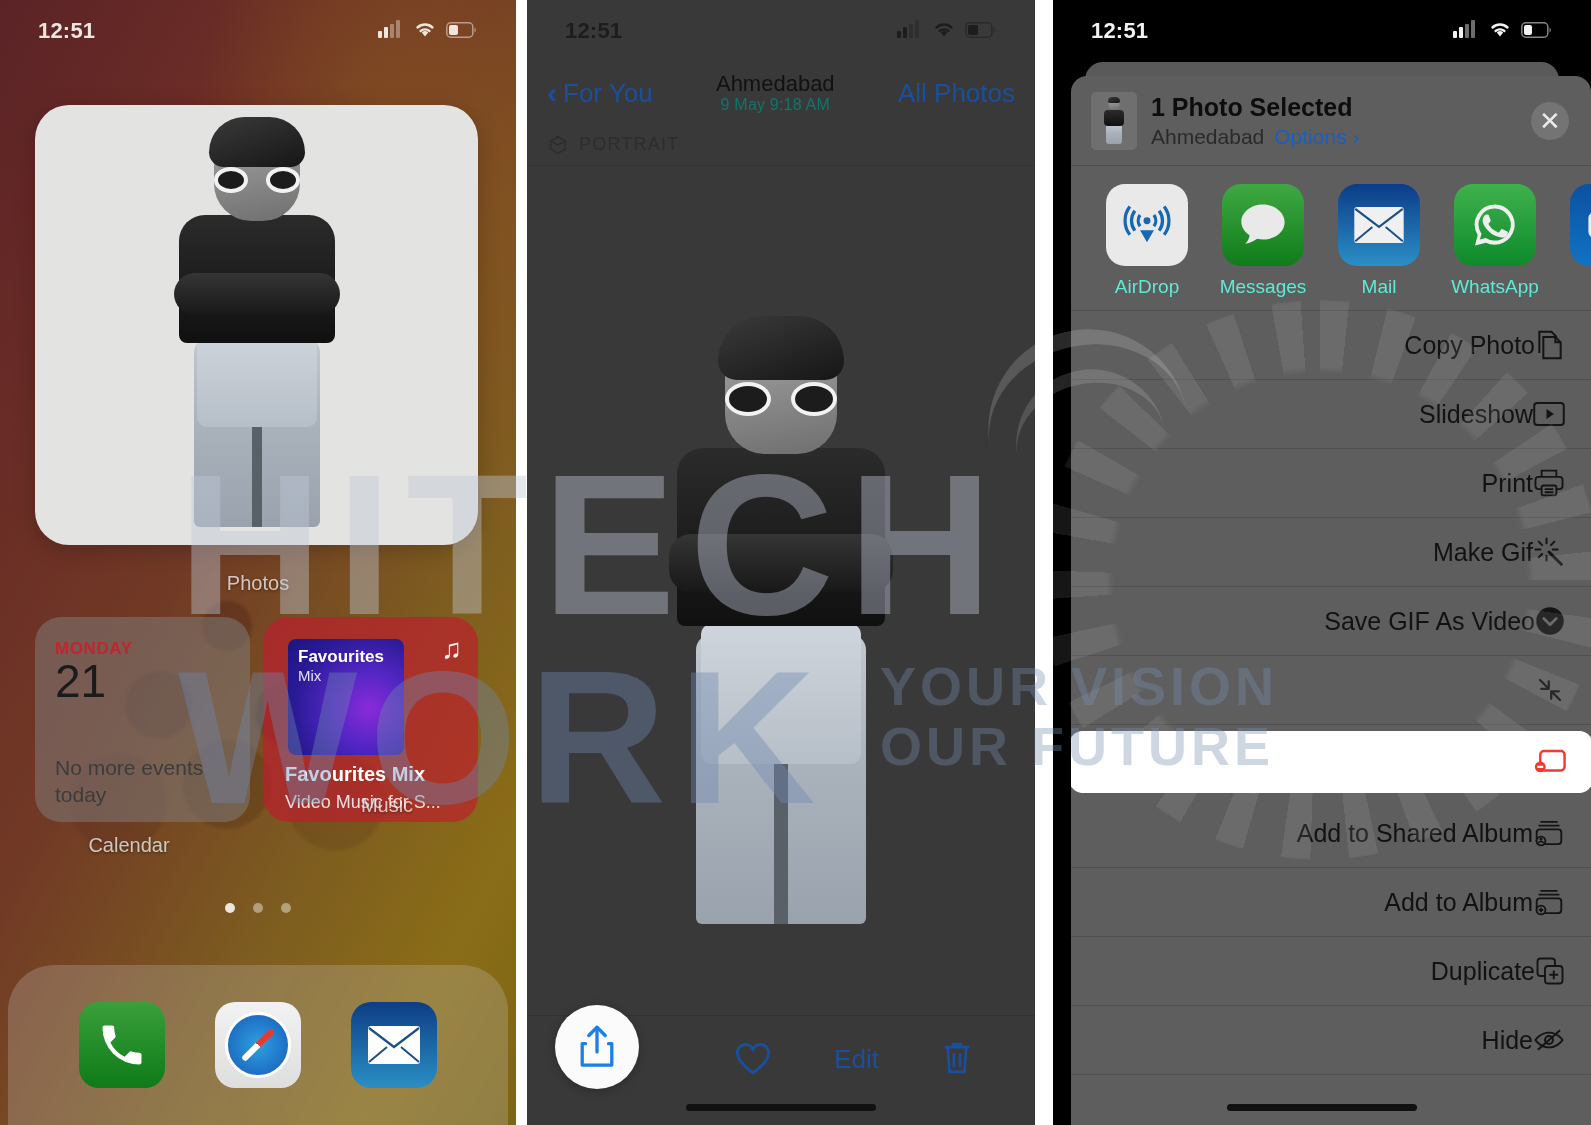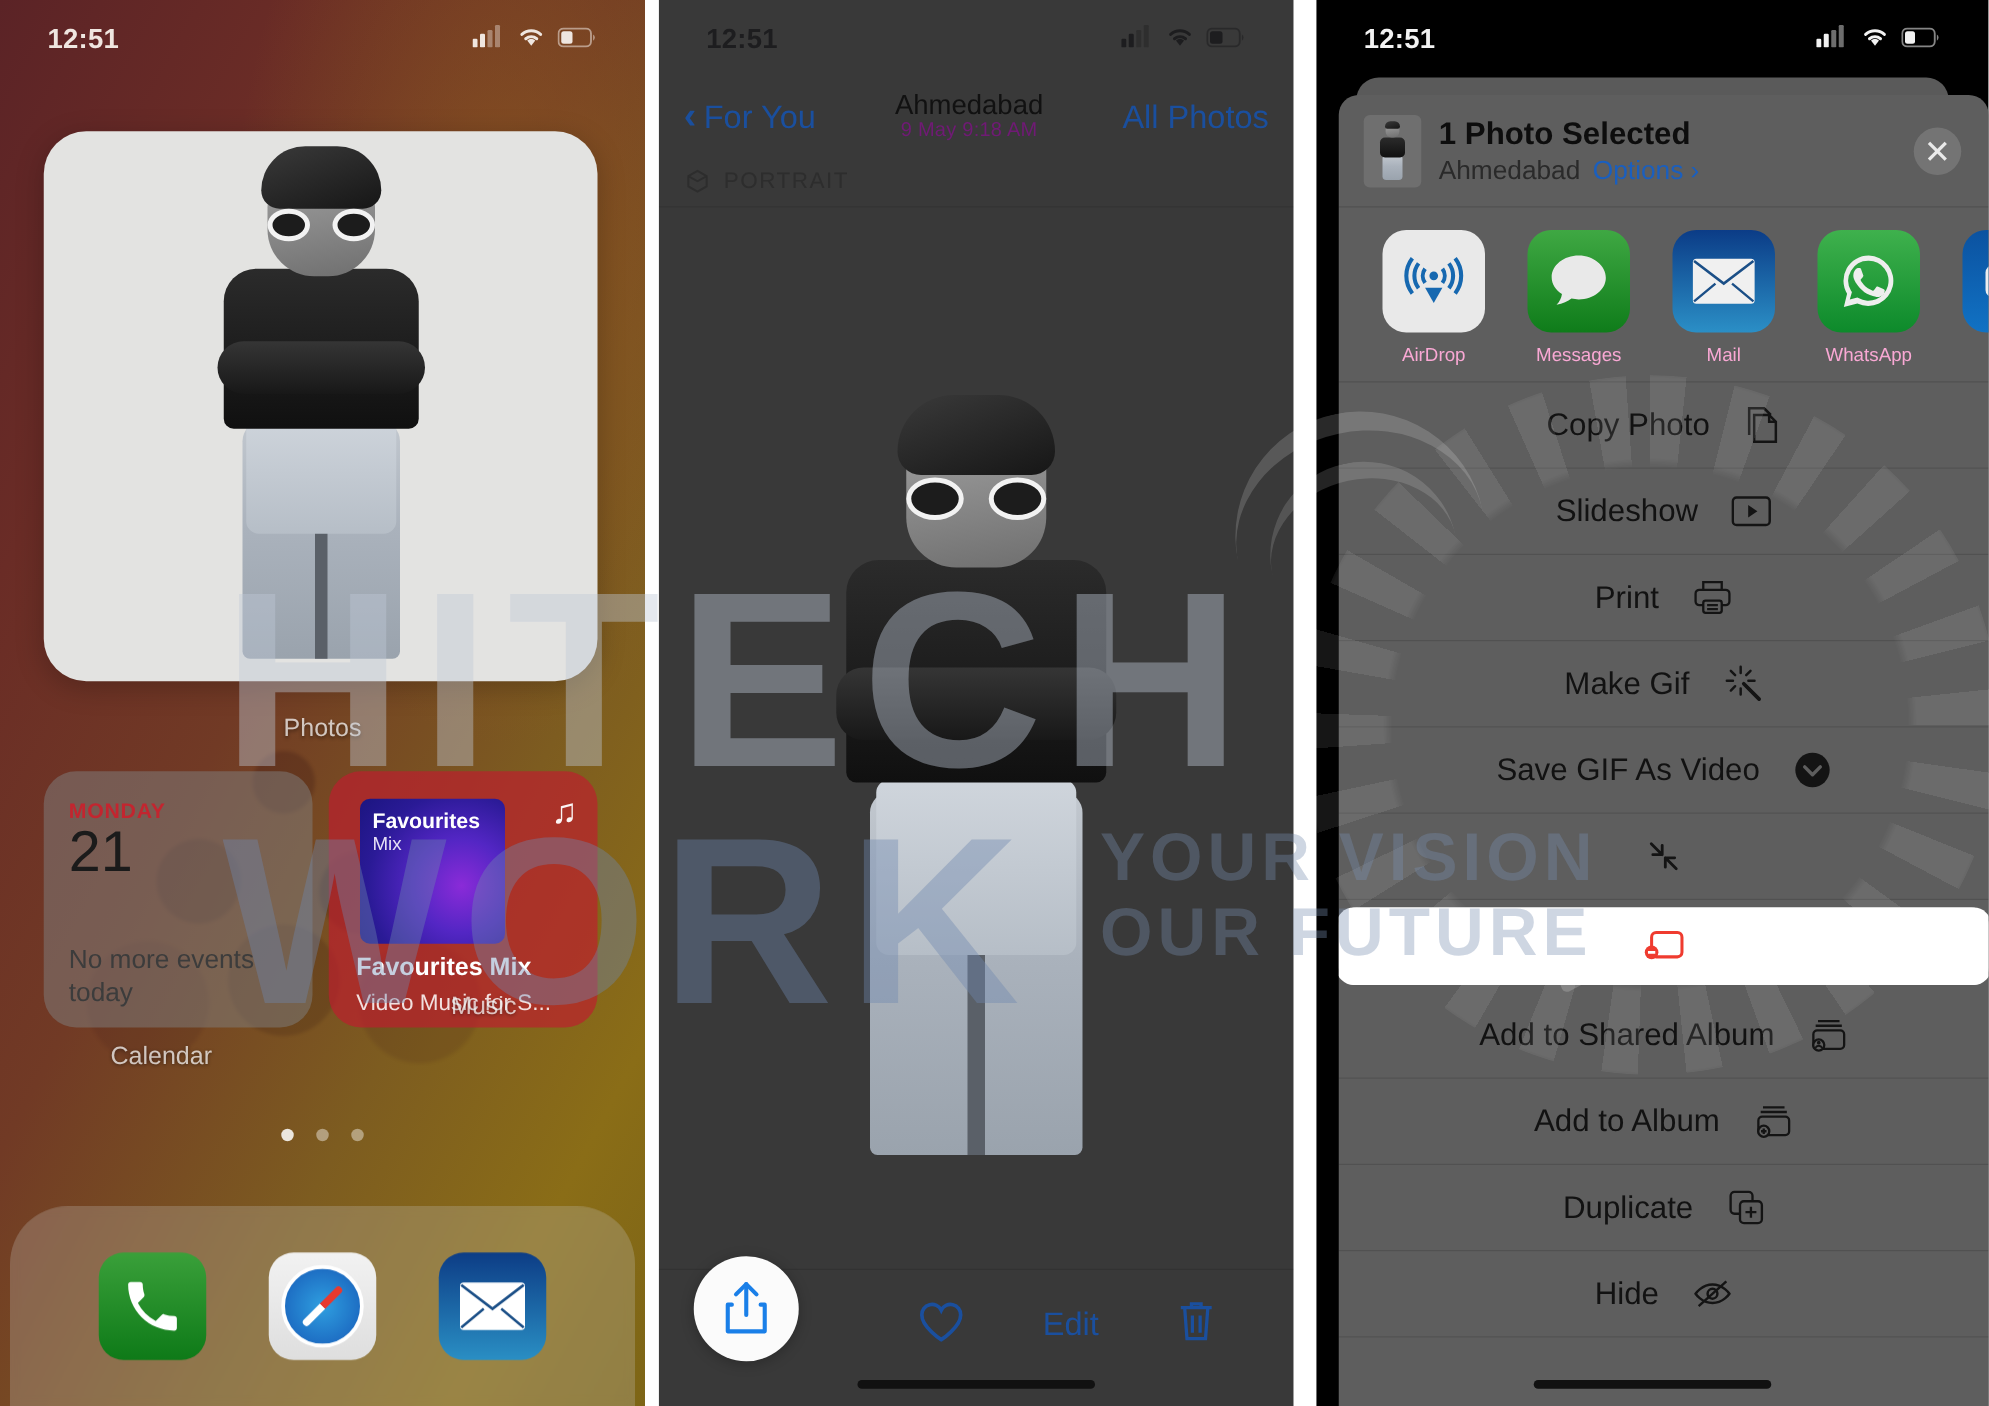--- a/index.html
+++ b/index.html
@@ -202,21 +202,21 @@
   .p2-dim { position:absolute; inset:0; background: rgba(0,0,0,.42); }
   .p2-nav {
     position:absolute; left:0; right:0; top: 62px; height: 62px;
     display:flex; align-items:center; justify-content:space-between;
     padding: 0 20px;
   }
   .navlink { color:#1a4f9e; font-size: 26px; display:flex; align-items:center; gap:6px; }
   .navchev { font-size: 30px; font-weight: bold; line-height:1; }
   .navtitle { text-align:center; line-height:1.15; }
   .navtitle .t { color:#111; font-size:22px; }
-  .navtitle .s { color:#701a75; font-size:16px; letter-spacing:.2px; }
+  .navtitle .s { color:#0f766e; font-size:16px; letter-spacing:.2px; }
   .p2-sub {
     position:absolute; left: 0; right:0; top: 124px; height: 42px;
     display:flex; align-items:center; gap: 10px; padding: 0 20px;
     border-bottom: 1px solid rgba(0,0,0,.10);
   }
   .p2-sub span { color:#2d2d2d; font-size:18px; letter-spacing: 1.2px; }
   .p2-photo {
     position:absolute; left:50%; top: 300px; transform: translateX(-50%);
     width: 250px; height: 600px;
   }
@@ -279,34 +279,33 @@
 
   .apps-row {
     display:flex; gap: 0; padding: 18px 18px 12px 18px;
     border-bottom: 1px solid rgba(0,0,0,.14);
   }
   .app-cell { width: 116px; flex: 0 0 auto; text-align:center; }
   .app-cell .sq {
     width: 82px; height: 82px; border-radius: 19px; margin: 0 auto 10px auto;
     display:flex; align-items:center; justify-content:center;
   }
-  .app-cell .nm { color:#f9a8d4; font-size: 15px; }
+  .app-cell .nm { color:#5eead4; font-size: 19px; }
   .sq-airdrop { background:#e9e9e9; }
   .sq-messages{ background: linear-gradient(180deg,#3fa843,#0f7c1a); }
   .sq-mail    { background: linear-gradient(180deg,#0b3c87,#2b8fc6); }
   .sq-whatsapp{ background: linear-gradient(180deg,#3fb14d,#0d8a2b); }
   .sq-facetime{ background: linear-gradient(180deg,#0b52a0,#1172c4); }
 
   .action-list { position:relative; }
   .action-row {
     height: 69px;
-    display:flex; align-items:center; justify-content:center;
+    display:flex; align-items:center; justify-content:flex-end;
     padding: 0 26px 0 26px;
     border-bottom: 1px solid rgba(0,0,0,.13);
-    gap: 27px;
   }
   .action-row .lbl { color:#121212; font-size: 25px; }
   .action-row .ico { color:#141414; display:flex; align-items:center; }
   .action-row.hl {
     background:#ffffff;
     border-radius: 14px;
     border-bottom: none;
     margin: 0 -2px;
     height: 62px;
   }

